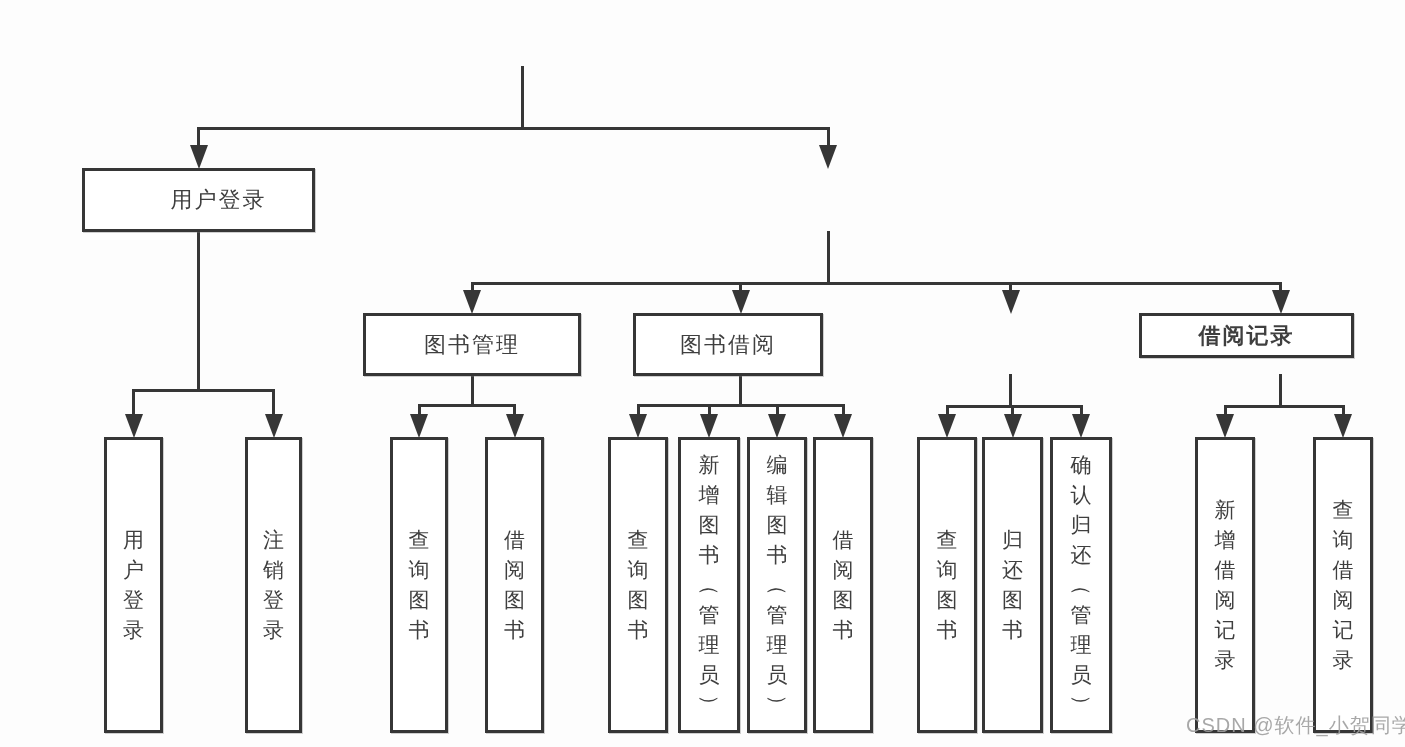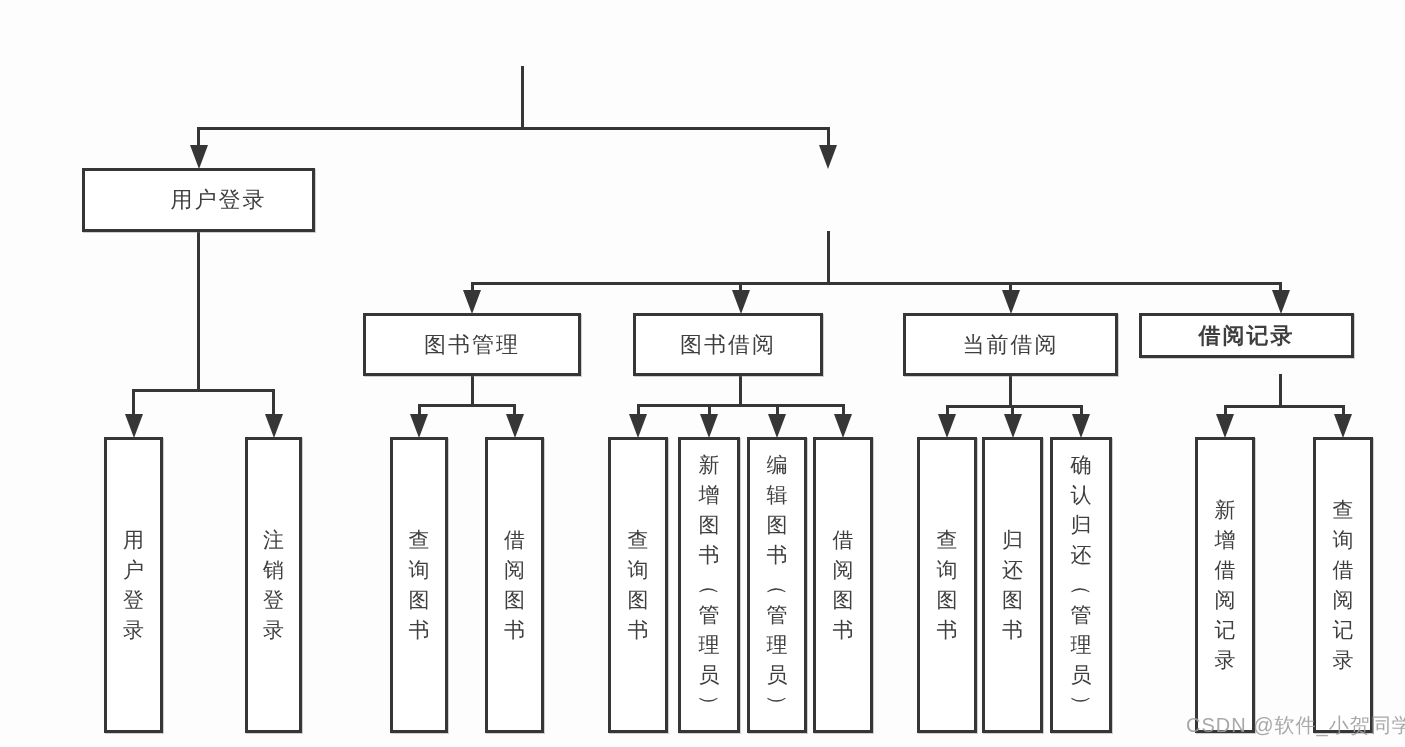--- a/index.html
+++ b/index.html
@@ -118,21 +118,20 @@
     <div class="arrowhead" style="left: 1072px; top: 414px;"></div>
     <div class="line" style="left: 1279px; top: 374px; width: 3px; height: 33.5px;"></div>
     <div class="line" style="left: 1223.5px; top: 404.5px; width: 121px; height: 3px;"></div>
     <div class="line" style="left: 1223.5px; top: 406px; width: 3px; height: 13px;"></div>
     <div class="arrowhead" style="left: 1216px; top: 414px;"></div>
     <div class="line" style="left: 1341.5px; top: 406px; width: 3px; height: 13px;"></div>
     <div class="arrowhead" style="left: 1334px; top: 414px;"></div>
     <div class="box h" style="left: 82px; top: 168px; width: 233px; height: 64px; padding-left: 40px;">用户登录</div>
     <div class="box h" style="left: 363px; top: 313px; width: 218px; height: 63px;">图书管理</div>
     <div class="box h" style="left: 633px; top: 313px; width: 190px; height: 63px;">图书借阅</div>
-    <div class="box h" style="left: 903px; top: 313px; width: 215px; height: 63px;">当前借阅</div>
     <div class="box h" style="left: 1139px; top: 313px; width: 215px; height: 45px; font-weight: bold;">借阅记录</div>
     <div class="box v" style="left: 104px; top: 437px; width: 59px; height: 296px;">
       <div class="vtext">
         <span>用</span>
         <span>户</span>
         <span>登</span>
         <span>录</span>
       </div>
     </div>
     <div class="box v" style="left: 245px; top: 437px; width: 57px; height: 296px;">

